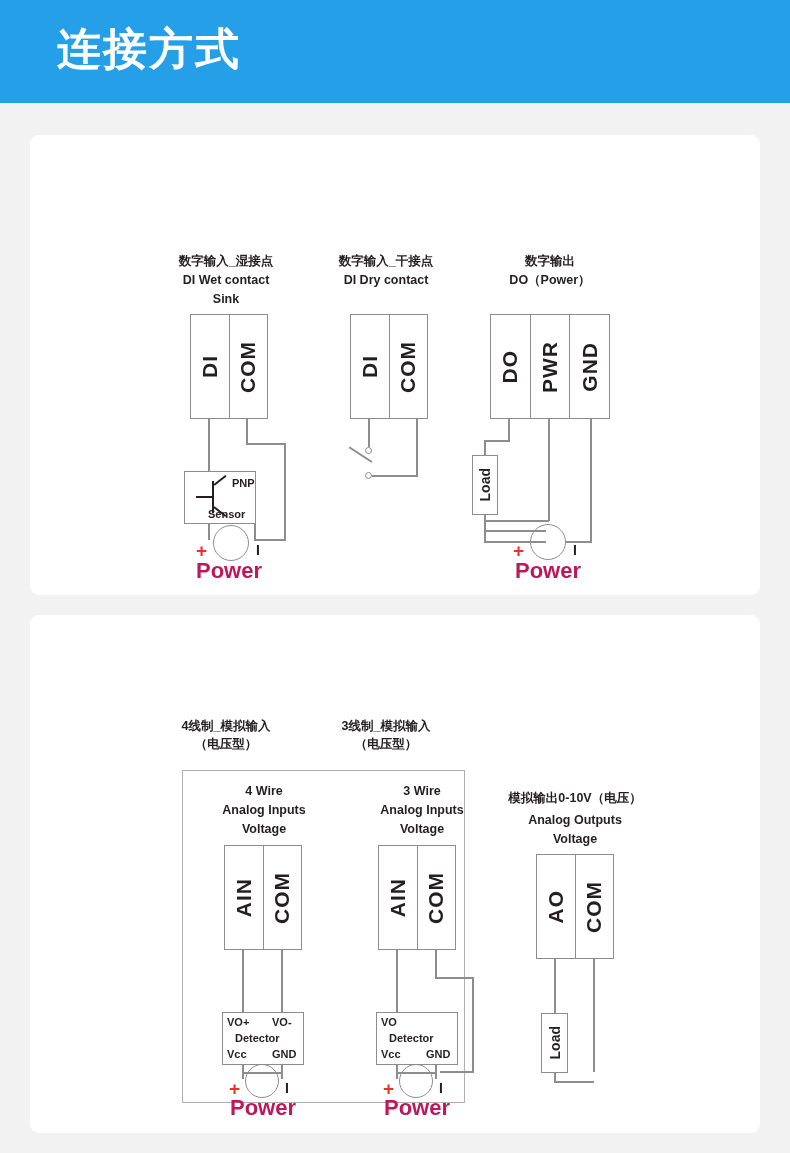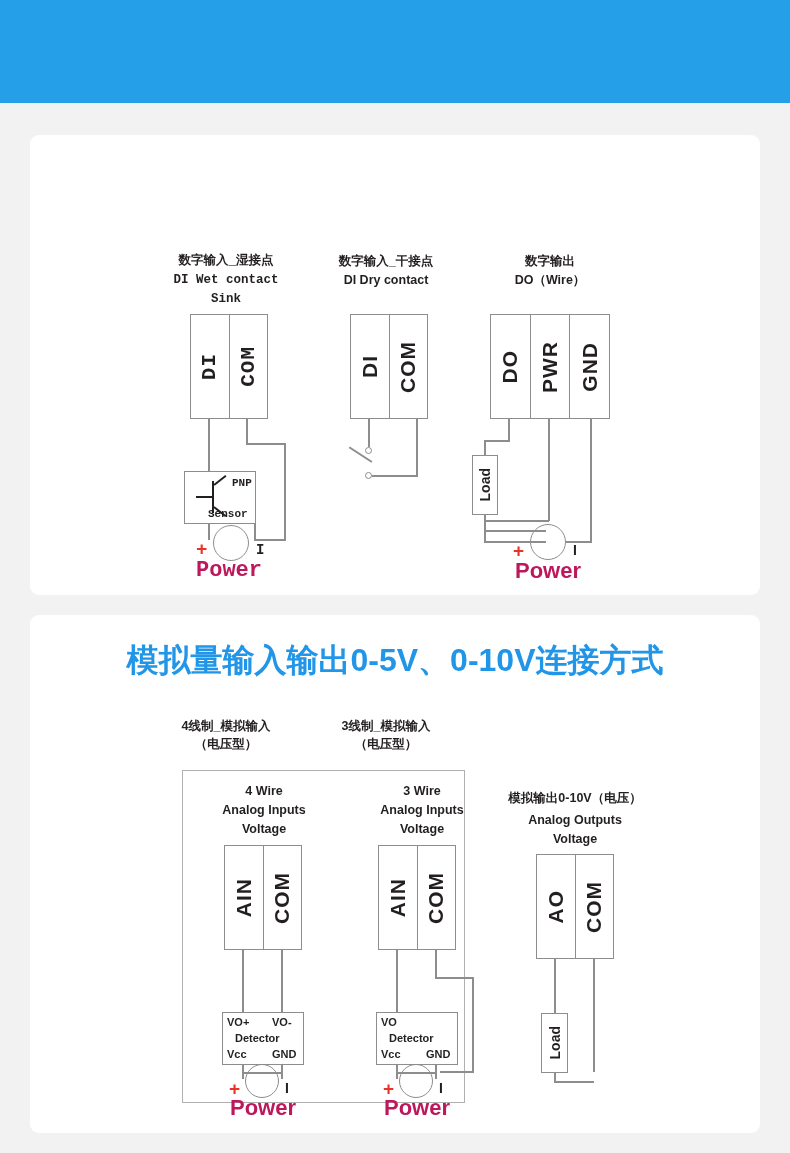--- a/index.html
+++ b/index.html
@@ -102,26 +102,27 @@
   
   .frame{position:absolute;border:1.4px solid #b0b0b0;box-sizing:border-box;}
 
   
   .pnp-bar{position:absolute;background:#231f20;}
 </style>
 </head>
 <body>
 
 <div class="header">
+  <div class="header-title">连接方式</div>
 </div>
 
 <div class="card" id="card-digital">
 
 
-  <div class="diagram" style="left:122px;top:118px;width:148px;height:320px;font-family:Liberation Mono, monospace;">
+  <div class="diagram" style="left:122px;top:118px;width:148px;height:320px;">
     <div class="cap cn" style="top:0;">数字输入_湿接点</div>
     <div class="cap en" style="top:19px;">DI Wet contact</div>
     <div class="cap en" style="top:38px;">Sink</div>
 
     <div class="tb" style="left:38px;top:61px;width:78px;height:105px;">
       <div class="cell">
           <span>DI</span>
         </div>
       <div class="cell">
           <span>COM</span>
@@ -171,21 +172,21 @@
 
     <div class="lever" style="left:33px;top:208px;width:27px;transform:rotate(33deg);transform-origin:right center;"></div>
     <div class="node" style="left:53px;top:219px;"></div>
 
     <div class="w wh" style="left:60px;top:222px;width:46px;"></div>
     <div class="w wv" style="left:104.4px;top:166px;height:57px;"></div>
   </div>
 
   <div class="diagram" style="left:440px;top:118px;width:160px;height:320px;">
     <div class="cap cn" style="top:0;">数字输出</div>
-    <div class="cap en" style="top:19px;">DO（Wire）</div>
+    <div class="cap en" style="top:19px;">DO（Power）</div>
 
     <div class="tb" style="left:20px;top:61px;width:120px;height:105px;">
       <div class="cell">
           <span>DO</span>
         </div>
       <div class="cell">
           <span>PWR</span>
         </div>
       <div class="cell">
           <span>GND</span>
@@ -214,21 +215,20 @@
 
     <div class="pwr-circle" style="left:60px;top:271px;width:36px;height:36px;"></div>
     <div class="pwr-plus" style="left:43px;top:288px;">+</div>
     <div class="pwr-minus" style="left:103px;top:290px;">I</div>
     <div class="pwr-text" style="left:38px;top:305px;width:80px;text-align:center;">Power</div>
   </div>
 </div>
 
 <div class="card" id="card-analog">
 
-  <div class="section-title" id="title-analog">模拟量输入输出0-5V、0-10V连接方式</div>
 
   <div class="cap cn" style="left:122px;top:103px;width:148px;">4线制_模拟输入</div>
   <div class="cap cn" style="left:122px;top:121px;width:148px;">（电压型）</div>
   <div class="cap cn" style="left:282px;top:103px;width:148px;">3线制_模拟输入</div>
   <div class="cap cn" style="left:282px;top:121px;width:148px;">（电压型）</div>
 
   <div class="frame" style="left:152px;top:155px;width:283px;height:333px;"></div>
 
   <div class="diagram" style="left:160px;top:168px;width:148px;height:315px;">
     <div class="cap en" style="top:0;">4 Wire</div>

